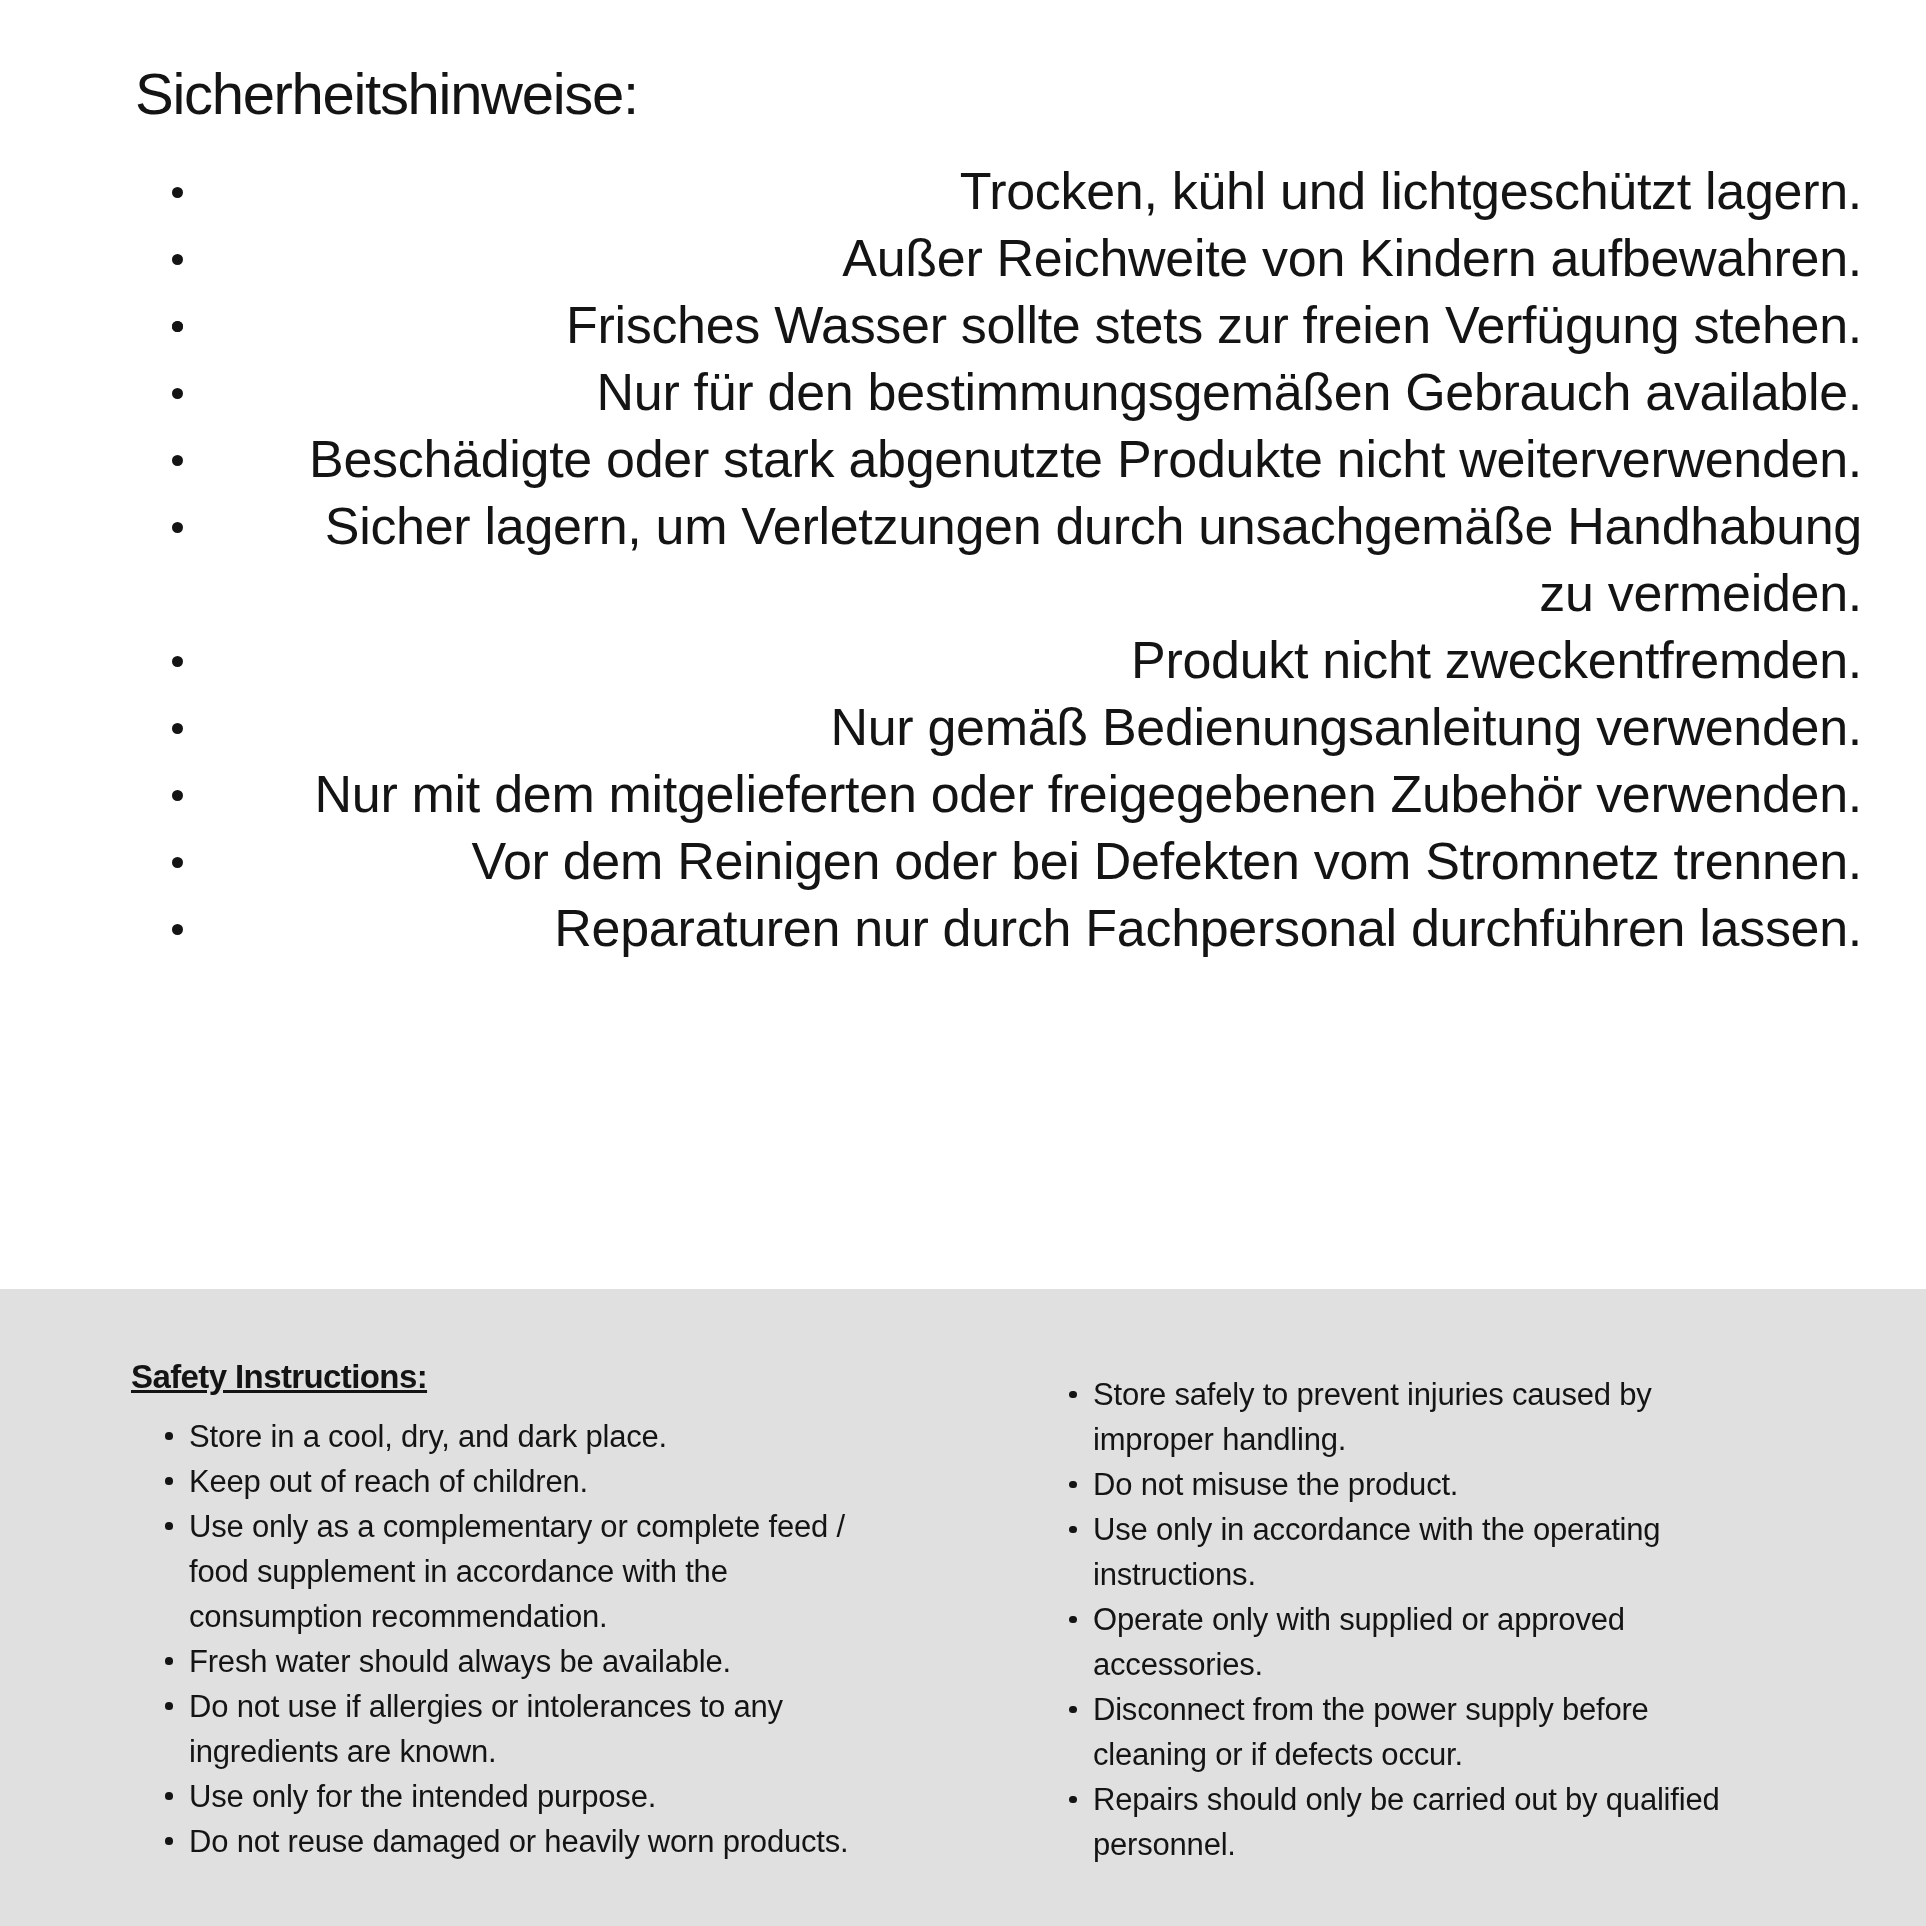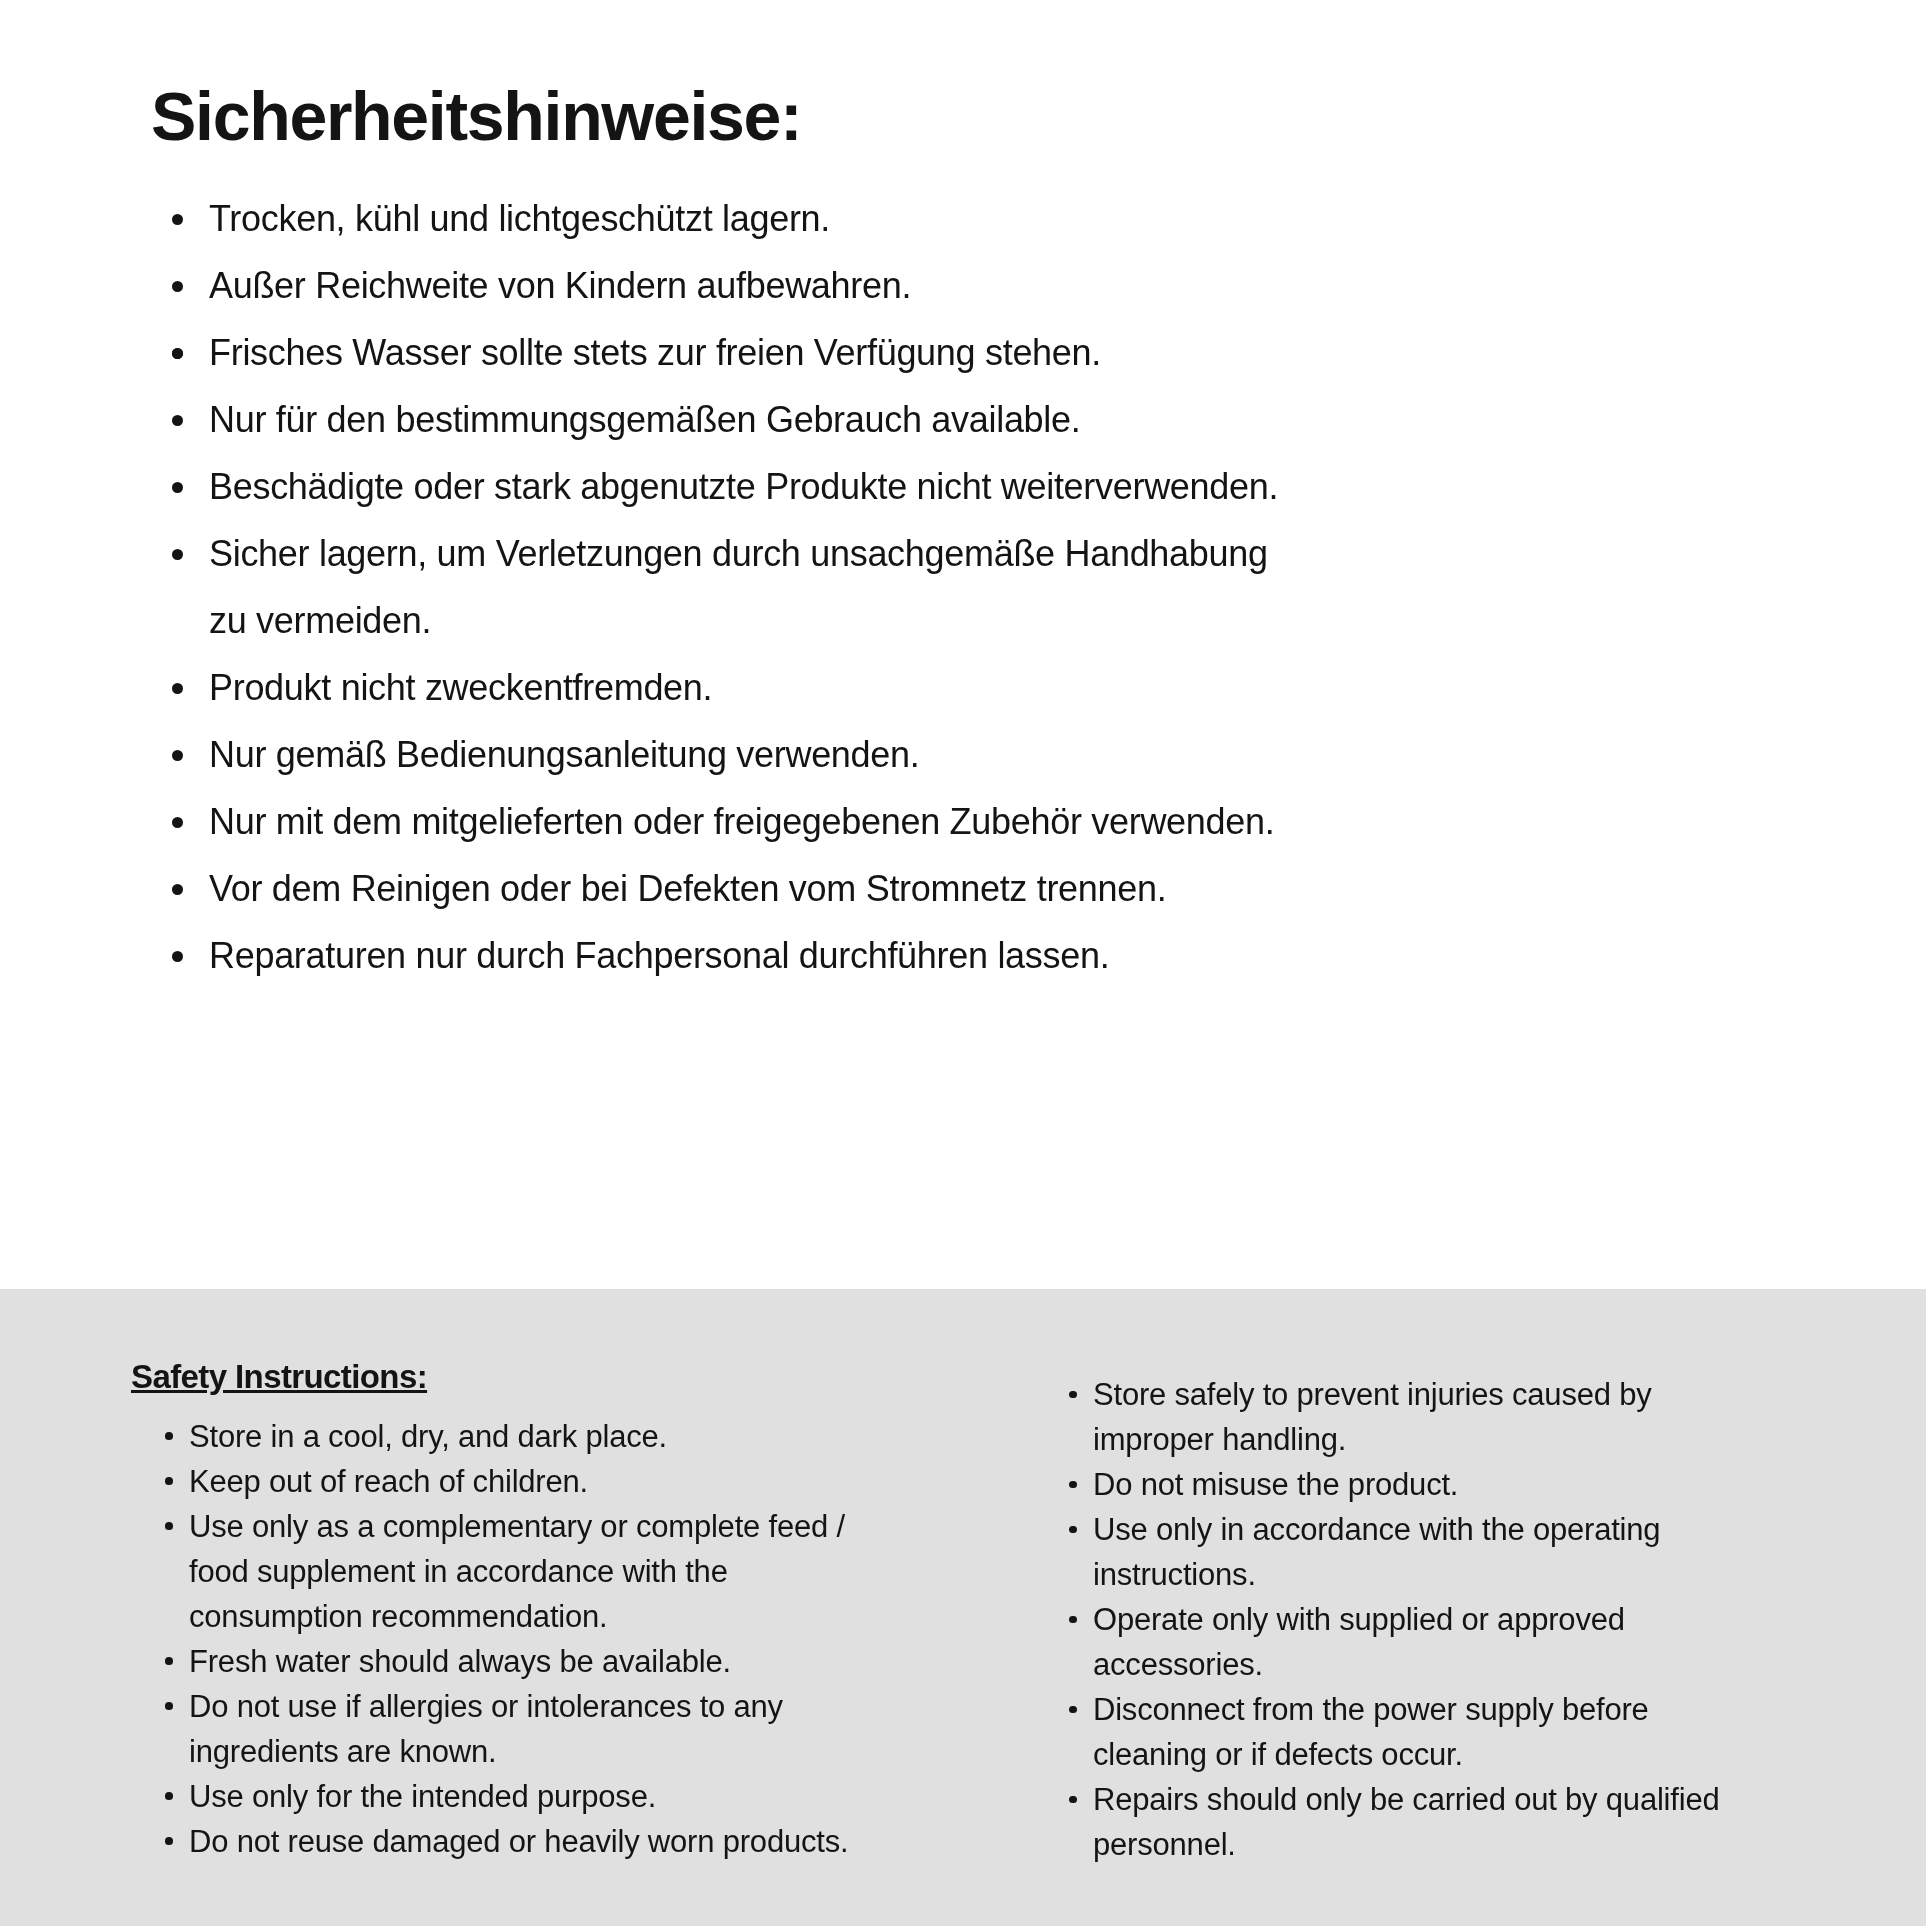--- a/index.html
+++ b/index.html
@@ -14,37 +14,38 @@
   }
 
   
   .de-section {
     position: absolute;
     left: 135px;
     top: 62px;
     width: 1727px;
   }
   .de-heading {
-    margin: 16px;
-    font-size: 68px;
-    font-weight: 700;
+    margin: 0;
+    font-size: 58px;
+    font-weight: 400;
     letter-spacing: -1.3px;
     line-height: 1.12;
   }
   .de-list {
     list-style: none;
     margin: 31px 0 0 0;
     padding: 0;
   }
   .de-list li {
     position: relative;
     padding-left: 74px;
-    font-size: 36px;
+    font-size: 52px;
     line-height: 67px;
     letter-spacing: -0.3px;
+    text-align: right;
   }
   .de-list .dot {
     position: absolute;
     left: 37px;
     top: 29px;
     width: 11px;
     height: 11px;
     border-radius: 50%;
     background: #141414;
   }

